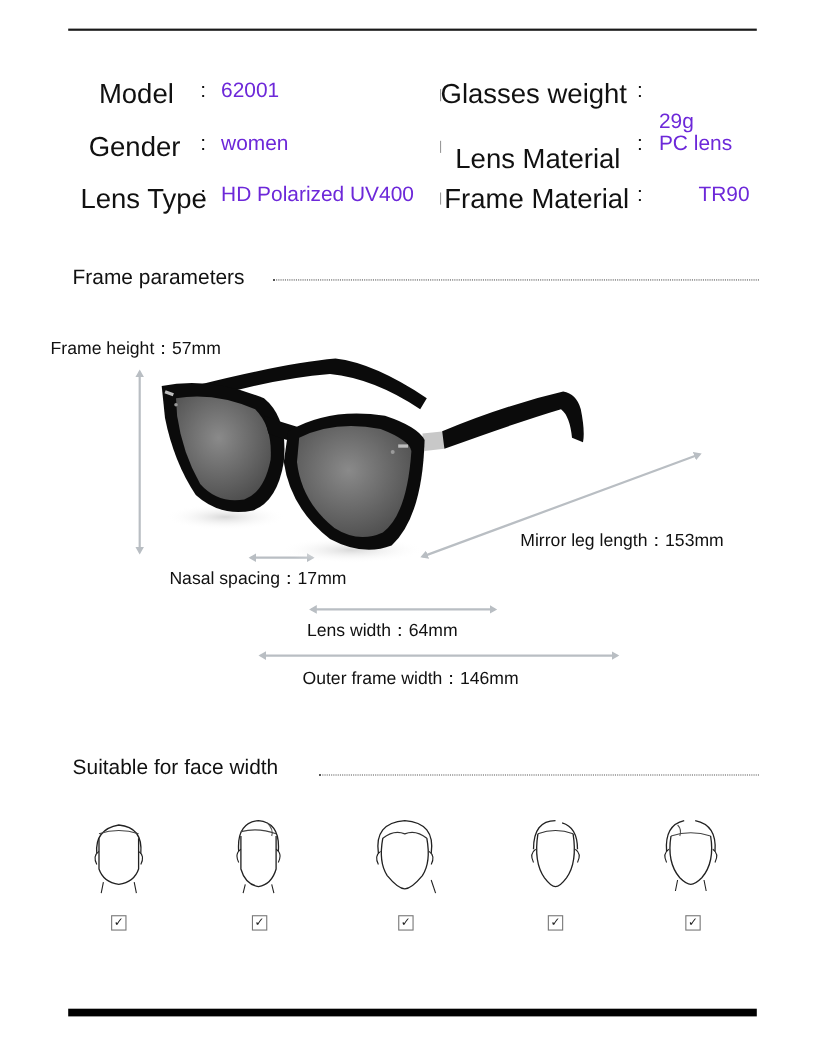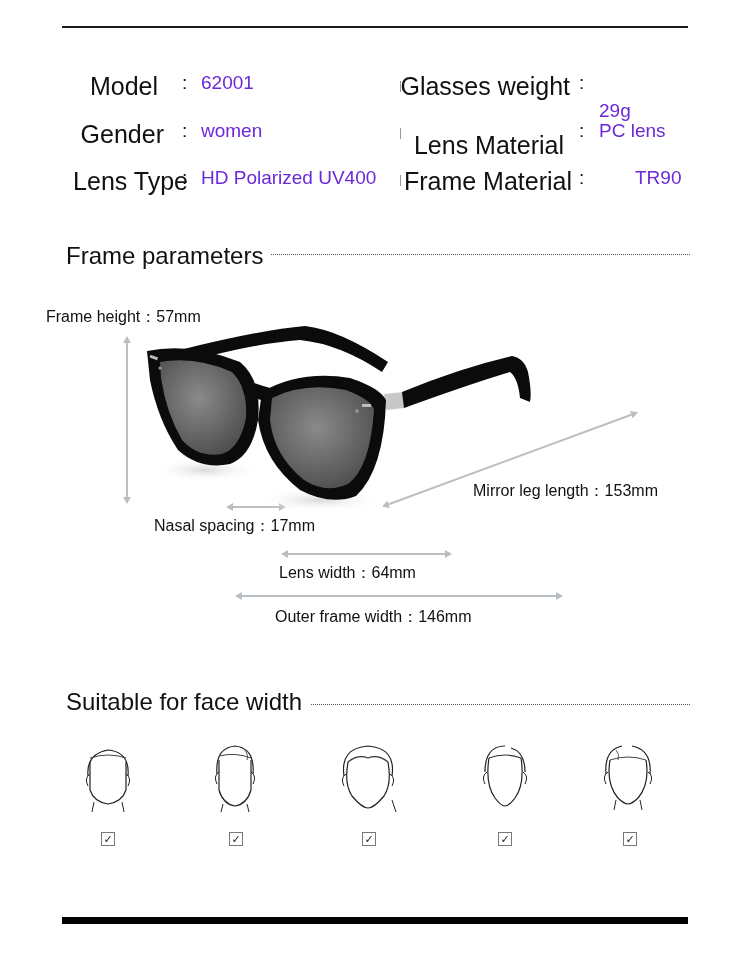--- a/index.html
+++ b/index.html
@@ -4,21 +4,21 @@
 <style>
   html,body{margin:0;padding:0;background:#fff;}
   body{width:750px;height:955px;position:relative;overflow:hidden;font-family:"Liberation Sans","DejaVu Sans",sans-serif;color:#111;}
   .abs{position:absolute;}
   .rule-top{left:62px;top:26px;width:626px;height:2px;background:#1a1a1a;}
   .rule-bottom{left:62px;top:917px;width:626px;height:7px;background:#000;}
   .spec-label{font-size:25px;color:#111;text-align:center;white-space:nowrap;}
   .spec-colon{font-size:19px;color:#111;}
   .spec-value{font-size:19px;color:#6d28d9;font-weight:300;white-space:nowrap;}
   .sep{width:1px;height:11px;background:#999;}
-  .section-title{font-size:24px;color:#111;white-space:nowrap;background:#fff;padding-right:8px;}
+  .section-title{font-size:19px;color:#111;white-space:nowrap;background:#fff;padding-right:8px;}
   .dots{height:0;border-top:1px dotted #555;}
   .dim-label{font-size:16px;color:#111;white-space:nowrap;}
   .face{width:60px;height:76px;}
   .check{width:12px;height:12px;border:1px solid #777;font-size:11px;line-height:12px;text-align:center;color:#222;}
 </style>
 </head>
 <body>
 
 <div class="abs rule-top"></div>
 

